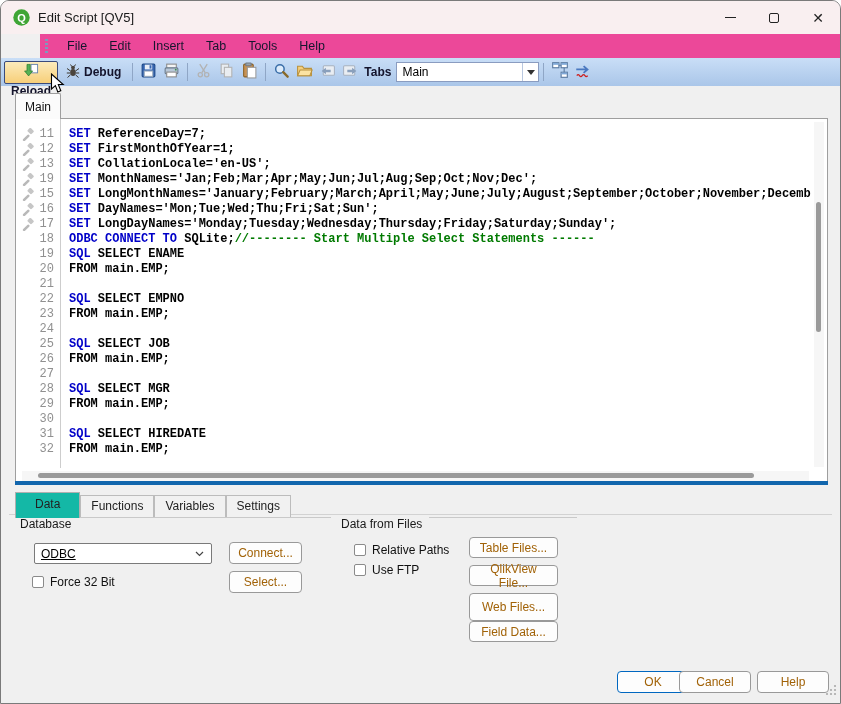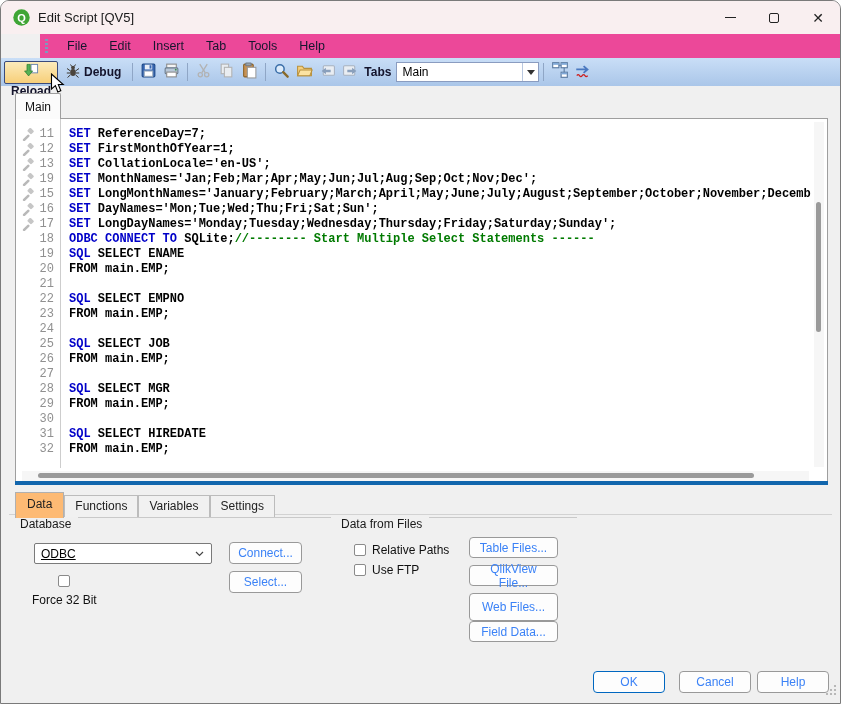--- a/index.html
+++ b/index.html
@@ -54,29 +54,29 @@
   .c{color:#007a00;}
   .vscroll{position:absolute;right:3px;top:3px;bottom:17px;width:10px;background:#f6f6f6;}
   .vthumb{position:absolute;left:2px;width:5px;top:80px;height:130px;background:#9a9a9a;border-radius:3px;}
   .hscroll{position:absolute;left:6px;right:18px;bottom:3px;height:10px;background:#f6f6f6;}
   .hthumb{position:absolute;top:2px;height:5px;left:16px;width:716px;background:#9a9a9a;border-radius:3px;}
   .blue-bottom{position:absolute;left:-1px;right:-1px;bottom:-1px;height:4px;background:#1266ad;}
   
   .bottom-tabs{position:absolute;left:14px;top:491px;display:flex;align-items:flex-end;z-index:2;}
   .btab{padding:3px 10px 4px;font-size:12px;color:#222;background:#f1f1f1;border:1px solid #bcbcbc;
     border-bottom:none;margin-right:0;}
-  .btab.active{background:#fdba74;padding:4px 11px 7px;border-color:#b0b0b0;margin-bottom:-1px;}
+  .btab.active{background:#14b8a6;padding:4px 19px 7px;border-color:#b0b0b0;margin-bottom:-1px;}
   .tabline{position:absolute;left:8px;right:8px;top:513px;height:1px;background:#d2d2d2;z-index:1;}
   
   .gb{position:absolute;}
   .gb-head{display:flex;align-items:flex-start;}
   .gb-label{font-size:12px;color:#1a1a1a;white-space:nowrap;}
   .gb-line{flex:1;height:1px;background:#c9c9c9;margin-left:7px;}
   .btn{position:absolute;background:#fdfdfd;border:1px solid #999;border-radius:4px;
-    font-size:12px;color:#3b82f6;display:flex;align-items:center;justify-content:center;font-family:inherit;}
+    font-size:12px;color:#a16207;display:flex;align-items:center;justify-content:center;font-family:inherit;}
   .btn.default{border-color:#0067c0;}
   .select{position:absolute;background:#fff;border:1px solid #7a7a7a;border-radius:2px;display:flex;
     align-items:center;font-size:12px;color:#000;}
   .select .sel-text{flex:1;padding-left:6px;}
   .select .chev{margin-right:7px;display:flex;}
   .check{position:absolute;display:flex;align-items:center;gap:6px;font-size:12px;color:#111;cursor:default;}
   .box{width:12px;height:12px;background:#fff;border:1px solid #8a8a8a;border-radius:2px;flex:none;}
   
   .resize-grip{position:absolute;right:3px;bottom:3px;}
   .cursor{position:absolute;left:49px;top:72px;z-index:10;}
@@ -314,21 +314,21 @@
     </div>
     <div class="select" style="left:14px;top:26px;width:178px;height:21px;text-decoration:underline;">
       <span class="sel-text">ODBC</span>
       <span class="chev">
           <svg width="9" height="6" viewBox="0 0 9 6">
             <path d="M1 1 L4.5 4.5 L8 1" stroke="#444" fill="none" stroke-width="1.2"></path>
           </svg>
         </span>
     </div>
     <button class="btn" style="left:209px;top:25px;width:73px;height:22px;">Connect...</button>
-    <label class="check" style="left:12px;top:58px;flex-direction:column;">
+    <label class="check" style="left:12px;top:58px;">
       <span class="box"></span>
       <span>Force 32 Bit</span>
     </label>
     <button class="btn" style="left:209px;top:54px;width:73px;height:22px;">Select...</button>
   </div>
 
   <div class="gb" style="left:340px;top:516px;width:236px;height:132px;">
     <div class="gb-head">
       <span class="gb-label">Data from Files</span>
       <span class="gb-line"></span>
@@ -342,21 +342,21 @@
       <span>Use FTP</span>
     </label>
     <div id="file-buttons">
         <button class="btn" style="left: 128px; top: 20px; width: 89px; height: 21px;">Table Files...</button>
         <button class="btn" style="left: 128px; top: 48px; width: 89px; height: 21px;">QlikView File...</button>
         <button class="btn" style="left: 128px; top: 76px; width: 89px; height: 28px;">Web Files...</button>
         <button class="btn" style="left: 128px; top: 104px; width: 89px; height: 21px;">Field Data...</button>
       </div>
   </div>
 
-  <button class="btn default" style="left:592px;top:670px;width:72px;height:22px;">OK</button>
+  <button class="btn default" style="left:616px;top:670px;width:72px;height:22px;">OK</button>
   <button class="btn" style="left:678px;top:670px;width:72px;height:22px;">Cancel</button>
   <button class="btn" style="left:756px;top:670px;width:72px;height:22px;">Help</button>
 
   <span class="resize-grip">
     <svg width="13" height="13" viewBox="0 0 13 13">
         <g fill="#ababab">
           <circle cx="11" cy="3" r="1.1"></circle>
           <circle cx="7" cy="7" r="1.1"></circle>
           <circle cx="11" cy="7" r="1.1"></circle>
           <circle cx="3" cy="11" r="1.1"></circle>

